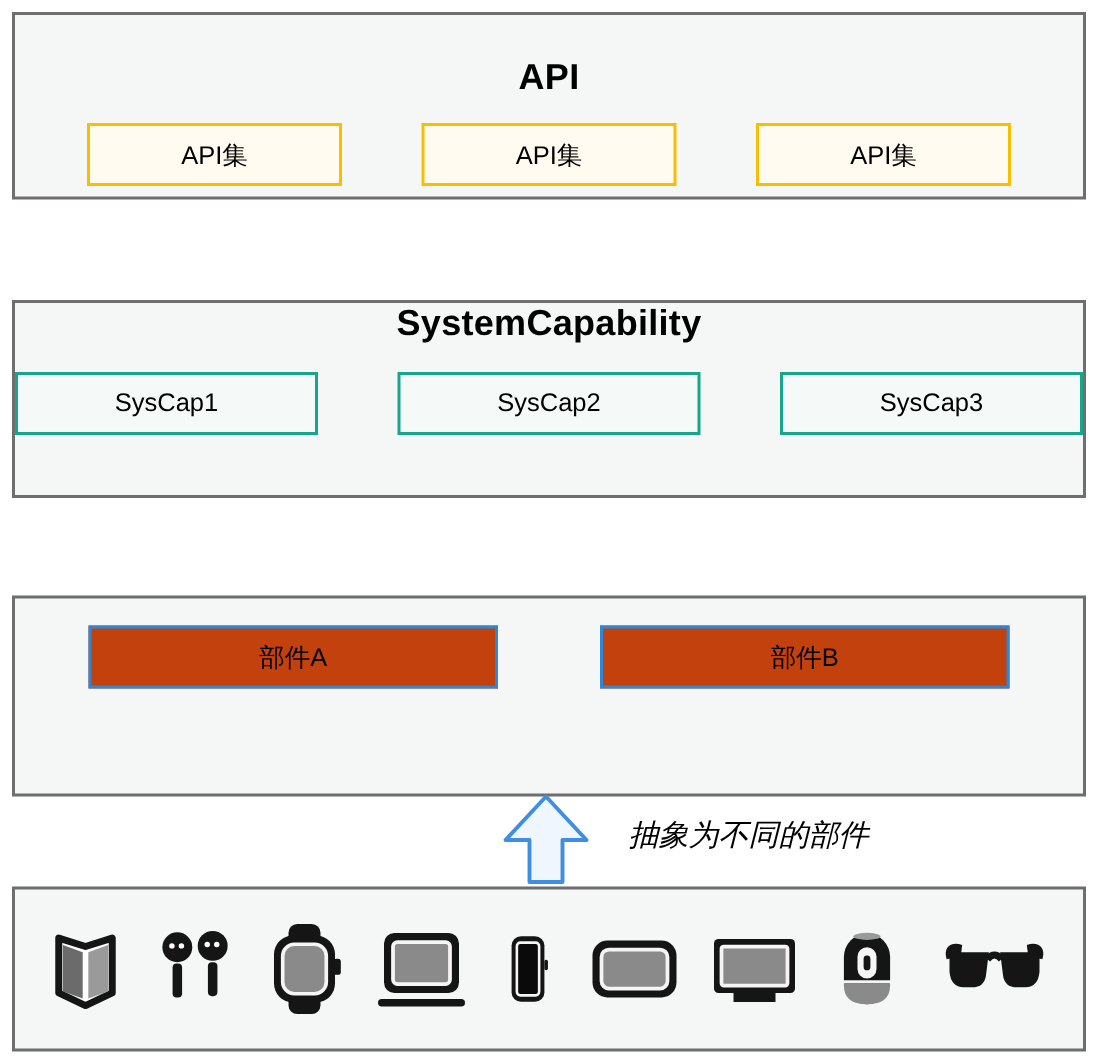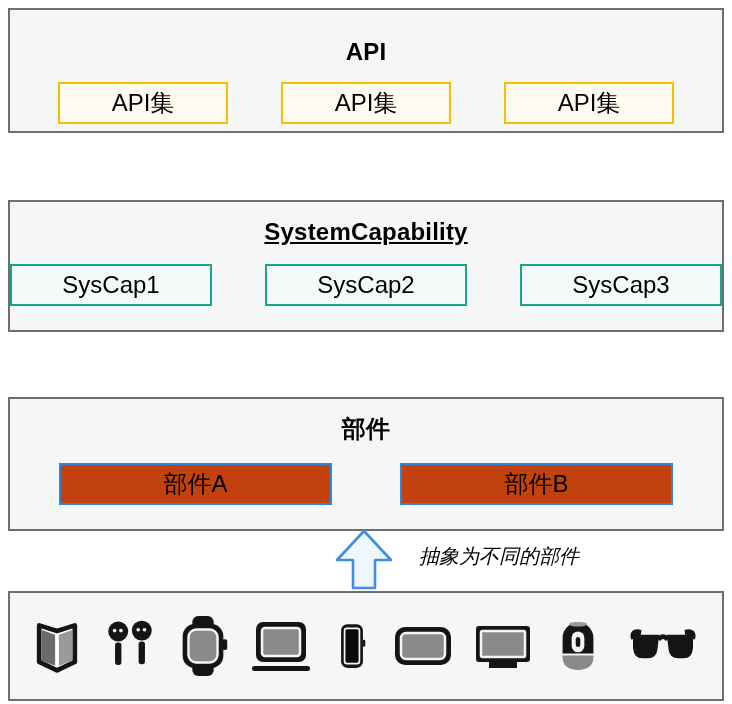--- a/index.html
+++ b/index.html
@@ -10,30 +10,30 @@
     position:absolute;left:8px;width:716px;box-sizing:border-box;
     border:2px solid #6E6E6E;background:#F5F6F6;
   }
   .layer-title{
     text-align:center;font-size:24px;font-weight:600;letter-spacing:0.2px;
     margin:0;color:#000;
   }
   .item-row{display:flex;justify-content:center;align-items:center;}
   .item{
     box-sizing:border-box;height:42px;display:flex;align-items:center;justify-content:center;
-    font-size:24px;background:#fff;
+    font-size:17px;background:#fff;
   }
 
   .layer-api{top:8px;height:125px;}
   .layer-api .layer-title{padding-top:28px;}
   .layer-api .item-row{margin-top:16px;gap:53px;}
   .layer-api .item{width:170px;border:2px solid #FABD00;background:#FFFBF0;}
 
   .layer-syscap{top:200px;height:132px;}
-  .layer-syscap .layer-title{padding-top:16px;text-decoration:underline;}
+  .layer-syscap .layer-title{padding-top:0;}
   .layer-syscap .item-row{margin-top:18px;gap:53px;}
   .layer-syscap .item{width:202px;border:2px solid #17A58C;background:#F5FAF8;}
 
   .layer-comp{top:397px;height:134px;}
   .layer-comp .layer-title{padding-top:14px;}
   .layer-comp .item-row{margin-top:18px;gap:68px;}
   .layer-comp .item{width:273px;border:2px solid #2E86D8;background:#c2410c;}
 
   .arrow-wrap{position:absolute;left:334px;top:529px;width:60px;height:61px;}
   .arrow-label{
@@ -64,21 +64,20 @@
   <div class="layer layer-syscap">
     <div class="layer-title">SystemCapability</div>
     <div class="item-row">
       <div class="item">SysCap1</div>
       <div class="item">SysCap2</div>
       <div class="item">SysCap3</div>
     </div>
   </div>
 
   <div class="layer layer-comp">
-    <div class="layer-title">部件</div>
     <div class="item-row">
       <div class="item">部件A</div>
       <div class="item">部件B</div>
     </div>
   </div>
 
   <div class="arrow-wrap">
     <svg width="60" height="61" viewBox="0 0 60 61">
       <polygon points="30,2 57,31 41,31 41,59 19,59 19,31 3,31" fill="#EFF6FD" stroke="#3F8FE0" stroke-width="2.6" stroke-linejoin="round"></polygon>
     </svg>

